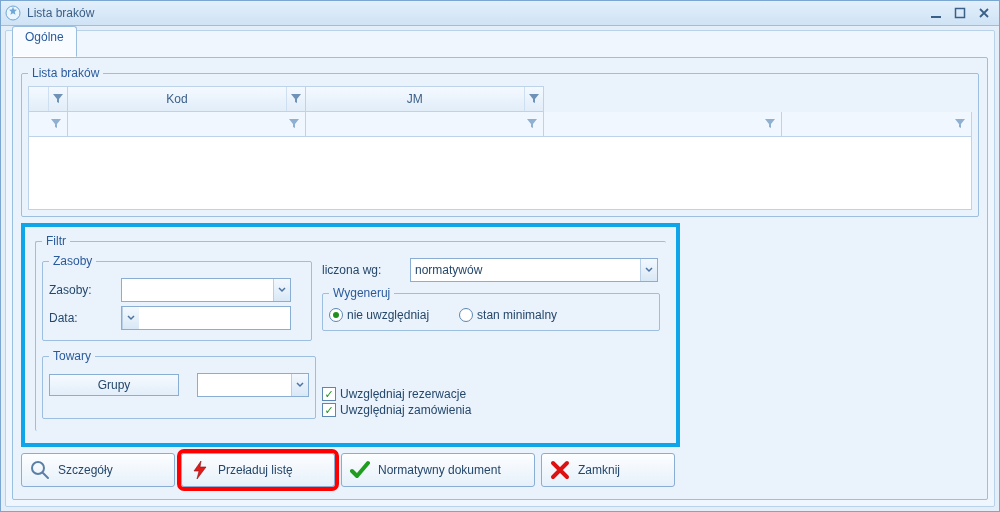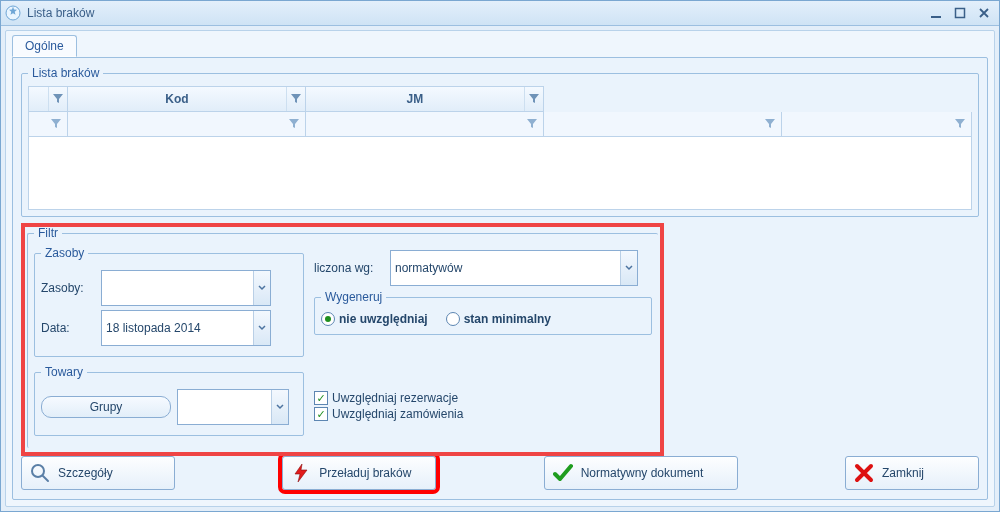--- a/index.html
+++ b/index.html
@@ -36,21 +36,21 @@
   }
   .client {
     flex: 1 1 auto;
     margin: 4px; padding: 4px 6px 6px 6px;
     background: #eff6fd; border: 1px solid #b8d2ea;
     border-radius: 2px;
     display: flex; flex-direction: column;
   }
   .tabstrip { height: 22px; display: flex; align-items: flex-end; position: relative; }
   .tab {
-    height: 22px; padding: 3px 12px 0 12px;
+    height: 31px; padding: 3px 12px 0 12px;
     border: 1px solid #9cbfe0; border-bottom: 1px solid #ffffff;
     border-radius: 3px 3px 0 0;
     background: #f8fbff; color: #2a5a9c;
     box-sizing: border-box;
   }
   .tabpage {
     flex: 1 1 auto;
     border: 1px solid #9cbfe0;
     border-radius: 0 2px 2px 2px;
     background: #eaf3fc;
@@ -69,87 +69,88 @@
     display: grid;
     grid-template-columns: 40px 2.0fr 2.0fr 2.0fr 1.6fr;
   }
   .gh-cell {
     border: 1px solid #bcd3ea; border-left-width: 0;
     background: linear-gradient(#f4f9ff, #e1edf9);
     height: 24px; display: flex; align-items: center; justify-content: center;
     color: #3a5f88; position: relative;
   }
   .gh-cell:first-child { border-left-width: 1px; }
-  .gh-label { flex: 1 1 auto; text-align: center; font-weight: bold; }
+  .gh-label { flex: 1 1 auto; text-align: center; }
   .gh-filter {
     width: 18px; height: 100%; display: flex; align-items: center; justify-content: center;
     border-left: 1px solid #cddff0;
   }
   .gf-cell {
     border: 1px solid #bcd3ea; border-top: 0; border-left-width: 0;
     height: 24px; display: flex; align-items: center; justify-content: flex-end;
     background: #f1f7fe;
   }
   .gf-cell:first-child { border-left-width: 1px; }
   .gf-cell .funnel { margin-right: 6px; }
   .grid-body {
     border: 1px solid #bcd3ea; border-top: 0;
     height: 72px; background: #ffffff;
   }
   .funnel { width: 10px; height: 10px; display: inline-block; }
   .funnel svg { width: 10px; height: 10px; display: block; }
 
   .red-frame {
     position: relative;
-    border: 4px solid #ef4444;
-    padding: 0;
+    border: 4px solid #0ea5e9;
+    padding: 8px;
+    margin-bottom: 6px;
   }
   .red-frame > fieldset { margin: -1px 2px 4px 2px; }
 
   .filtr-body {
     display: grid;
     grid-template-columns: 270px 1fr;
     gap: 10px;
     align-items: start;
   }
-  .row { display: flex; align-items: center; margin: 4px 0; gap: 6px; }
+  .row { display: flex; align-items: center; margin: 4px 0; gap: 18px; }
   .lbl { color: #25476b; min-width: 54px; }
   .combo {
-    height: 36px; box-sizing: border-box;
+    height: 24px; box-sizing: border-box;
     border: 1px solid #8aadd3; background: #ffffff;
     display: flex; align-items: center;
     font-size: 12px; color: #25476b;
   }
   .combo .combo-text { flex: 1 1 auto; padding: 0 4px; white-space: nowrap; overflow: hidden; }
   .combo .combo-btn {
     width: 16px; height: 100%; border-left: 1px solid #b9cfe6;
     background: linear-gradient(#f3f8fe, #d9e8f6);
     display: flex; align-items: center; justify-content: center;
   }
   .button {
     height: 20px; border: 1px solid #8aadd3; background: linear-gradient(#f6faff,#e2eef9);
-    border-radius: 10px; padding: 0 16px; color: #25476b; display: inline-flex; align-items: center;
+    border-radius: 0; padding: 0 16px; color: #25476b; display: inline-flex; align-items: center;
   }
   .radio, .check {
     display: inline-flex; align-items: center; gap: 4px; color: #25476b; margin-right: 12px;
   }
   .radio .dot {
     width: 12px; height: 12px; border: 1px solid #5d86b2; border-radius: 50%; background: #fff;
     display: inline-flex; align-items: center; justify-content: center;
   }
   .radio.selected .dot::after {
     content: ""; width: 6px; height: 6px; border-radius: 50%; background: #1f8f1f;
   }
   .check .box {
     width: 12px; height: 12px; border: 1px solid #5d86b2; background: #fff;
     display: inline-flex; align-items: center; justify-content: center; color: #1f8f1f; font-size: 11px; line-height: 1;
   }
   .check.checked .box::after { content: "✓"; }
 
-  .footer { display: flex; gap: 6px; justify-content: space-between; align-items: center; }
+  .footer { display: flex; gap: 6px; justify-content: flex-start; align-items: center; }
   .big-btn {
     height: 32px; min-width: 130px; padding: 0 14px 0 8px;
     border: 1px solid #8aadd3; border-radius: 3px;
     background: linear-gradient(#fdfeff,#e6f0fa);
     display: inline-flex; align-items: center; gap: 8px; color: #25476b;
   }
   .big-btn .ic { width: 20px; height: 20px; display: inline-block; }
   .red-outline { outline: 4px solid #ff0000; outline-offset: 0; }
 
   .chev { width: 8px; height: 8px; }
@@ -286,21 +287,20 @@
                     <span class="combo-btn">
                         <svg class="chev" viewBox="0 0 8 8">
                           <path d="M1 2l3 3 3-3" fill="none" stroke="#4d74a0" stroke-width="1.5"></path>
                         </svg>
                       </span>
                   </div>
                 </div>
                 <div class="row">
                   <span class="lbl">Data:</span>
                   <div class="combo" style="width:170px">
-                    <span class="combo-text">18 listopada 2014</span>
                     <span class="combo-btn">
                         <svg class="chev" viewBox="0 0 8 8">
                           <path d="M1 2l3 3 3-3" fill="none" stroke="#4d74a0" stroke-width="1.5"></path>
                         </svg>
                       </span>
                   </div>
                 </div>
               </fieldset>
 
               <fieldset style="margin-top:8px; min-height:56px;">
@@ -329,21 +329,21 @@
                   <span class="combo-btn">
                       <svg class="chev" viewBox="0 0 8 8">
                         <path d="M1 2l3 3 3-3" fill="none" stroke="#4d74a0" stroke-width="1.5"></path>
                       </svg>
                     </span>
                 </div>
               </div>
 
               <fieldset style="margin-top:4px;">
                 <legend>Wygeneruj</legend>
-                <div class="row" style="margin:2px 0;font-weight:bold;">
+                <div class="row" style="margin:2px 0;">
                   <span class="radio selected">
                     <span class="dot"></span>
                     <span>nie uwzględniaj</span>
                   </span>
                   <span class="radio">
                     <span class="dot"></span>
                     <span>stan minimalny</span>
                   </span>
                 </div>
               </fieldset>
@@ -377,21 +377,21 @@
               </svg>
           </span>
           <span>Szczegóły</span>
         </span>
         <span class="big-btn red-outline">
           <span class="ic">
             <svg viewBox="0 0 20 20">
                 <path d="M11 1L4 11h5l-2 8 9-12h-6z" fill="#e21b1b" stroke="#8a0e0e" stroke-width="0.6"></path>
               </svg>
           </span>
-          <span>Przeładuj braków</span>
+          <span>Przeładuj listę</span>
         </span>
         <span class="big-btn" style="min-width:170px">
           <span class="ic">
             <svg viewBox="0 0 20 20">
                 <path d="M2 11l5 5L18 3" fill="none" stroke="#1f9d1f" stroke-width="4" stroke-linecap="round" stroke-linejoin="round"></path>
               </svg>
           </span>
           <span>Normatywny dokument</span>
         </span>
         <span class="big-btn" style="min-width:110px">

